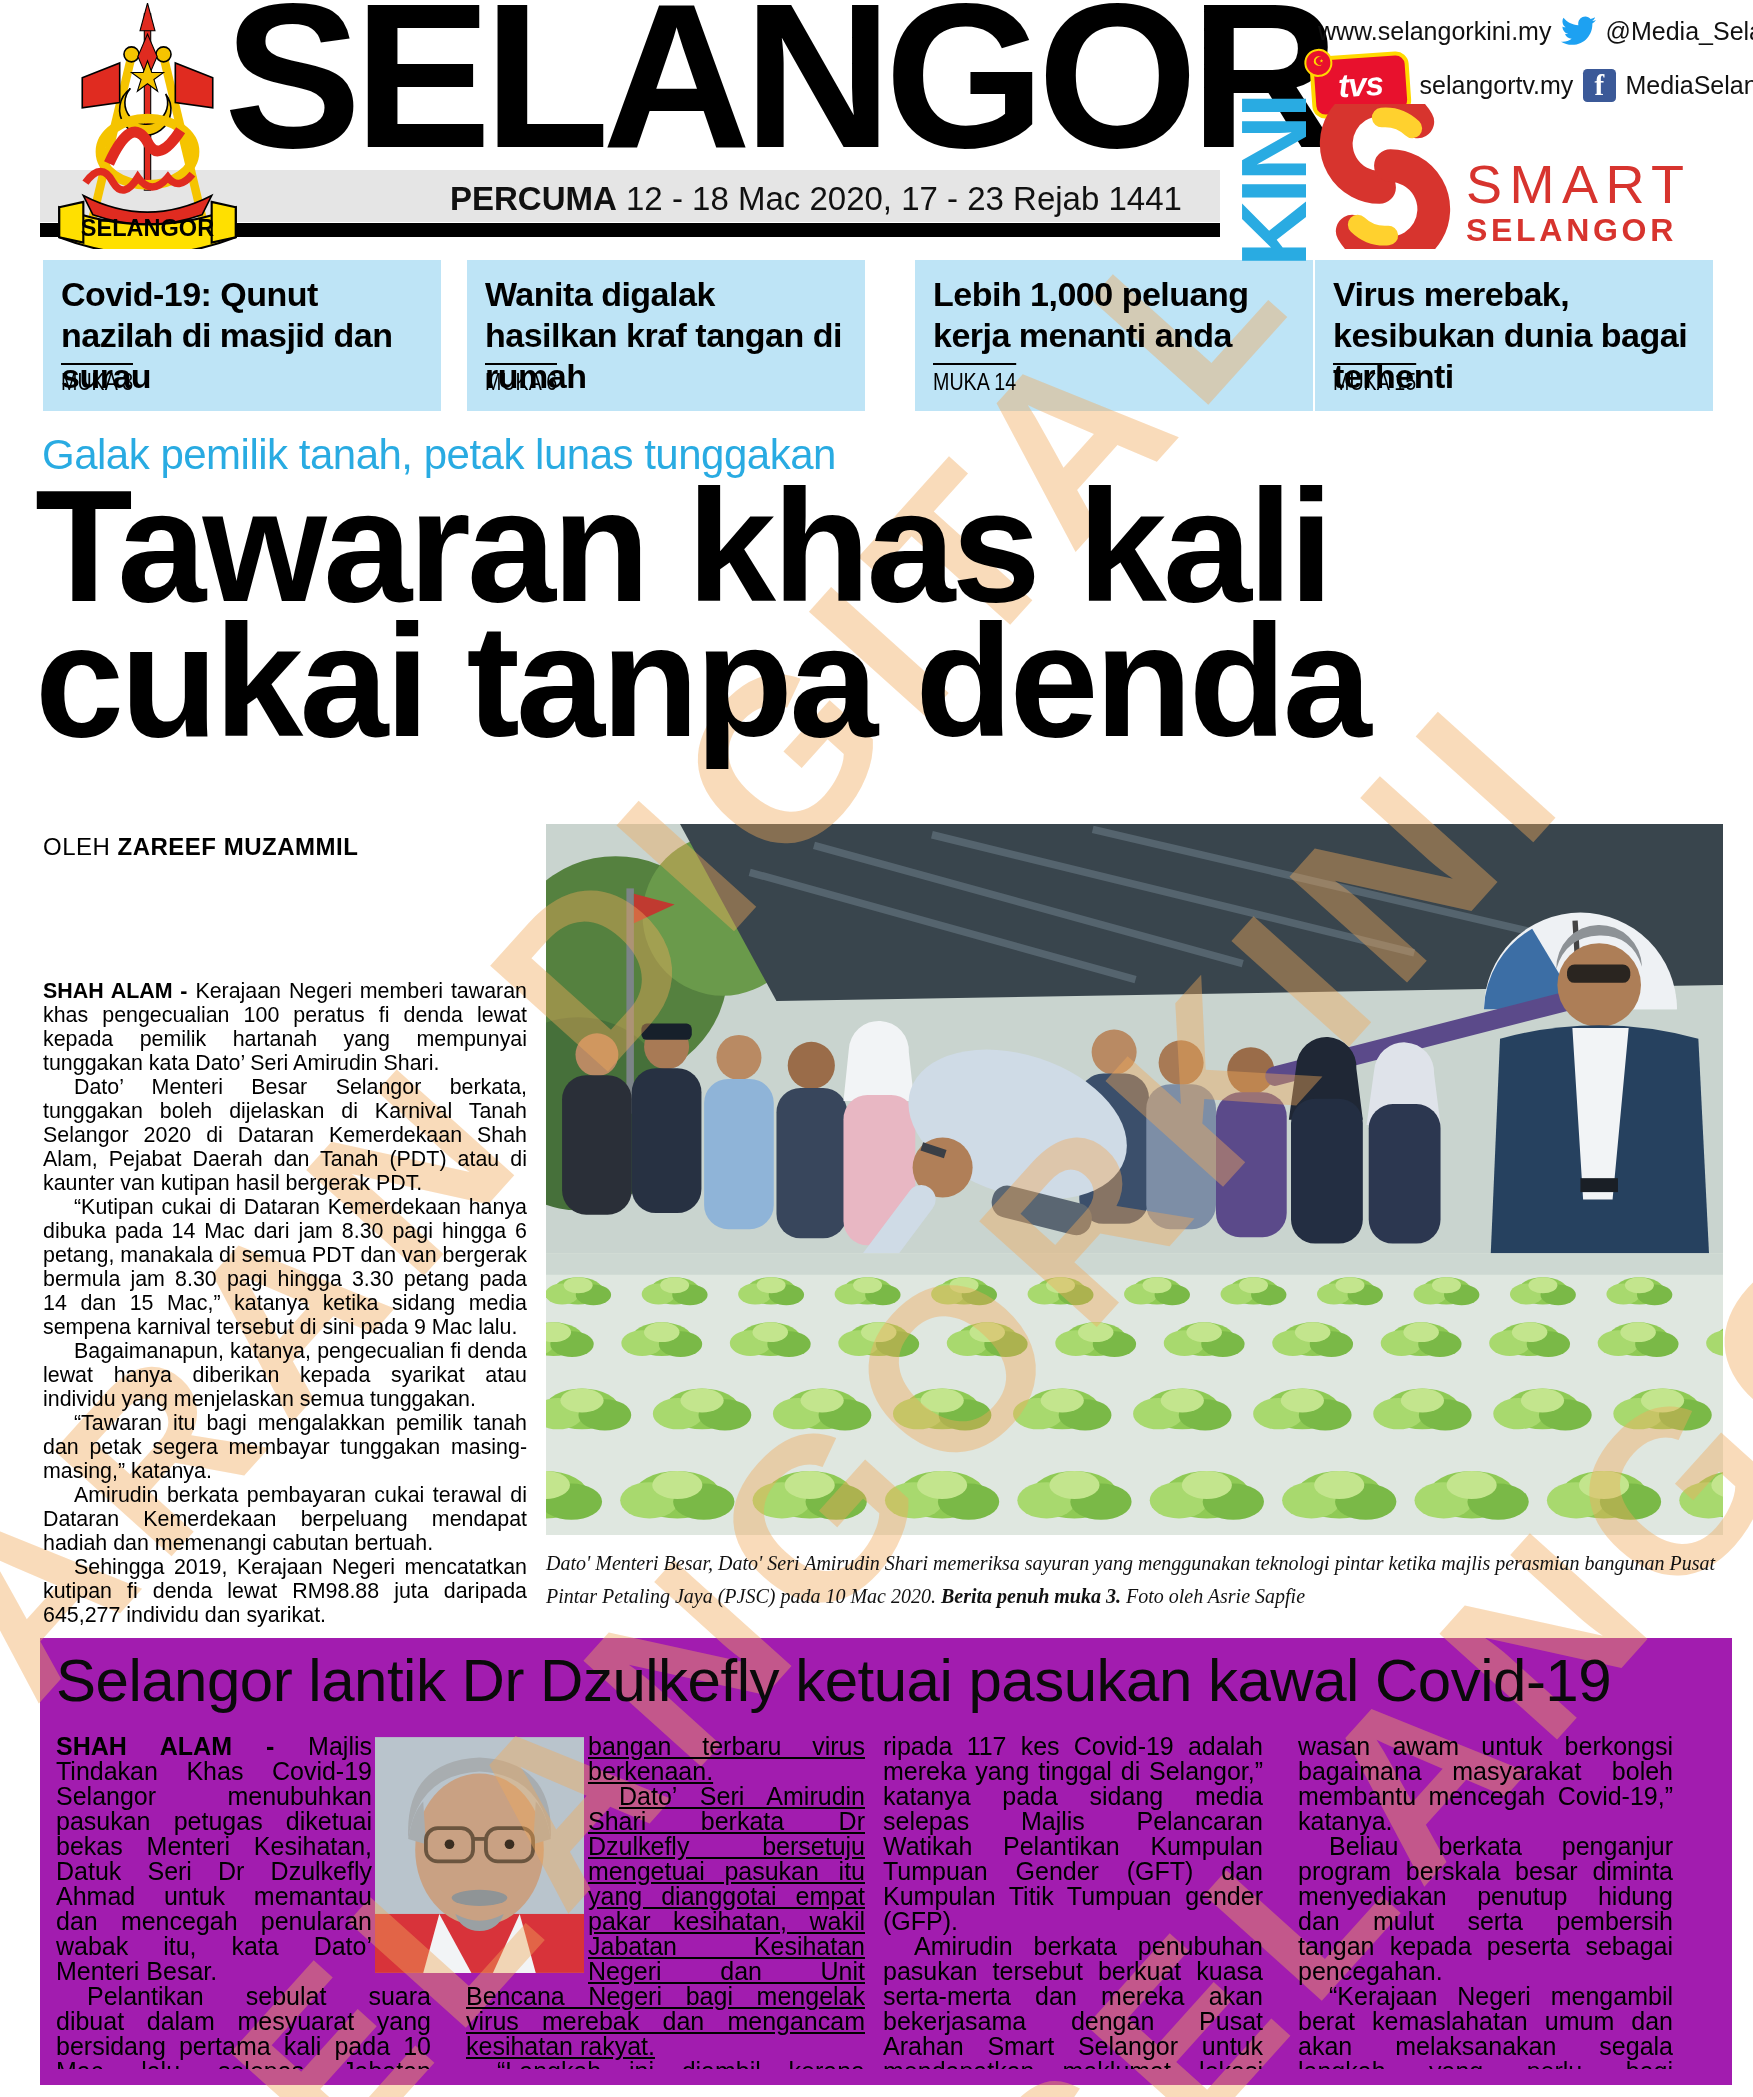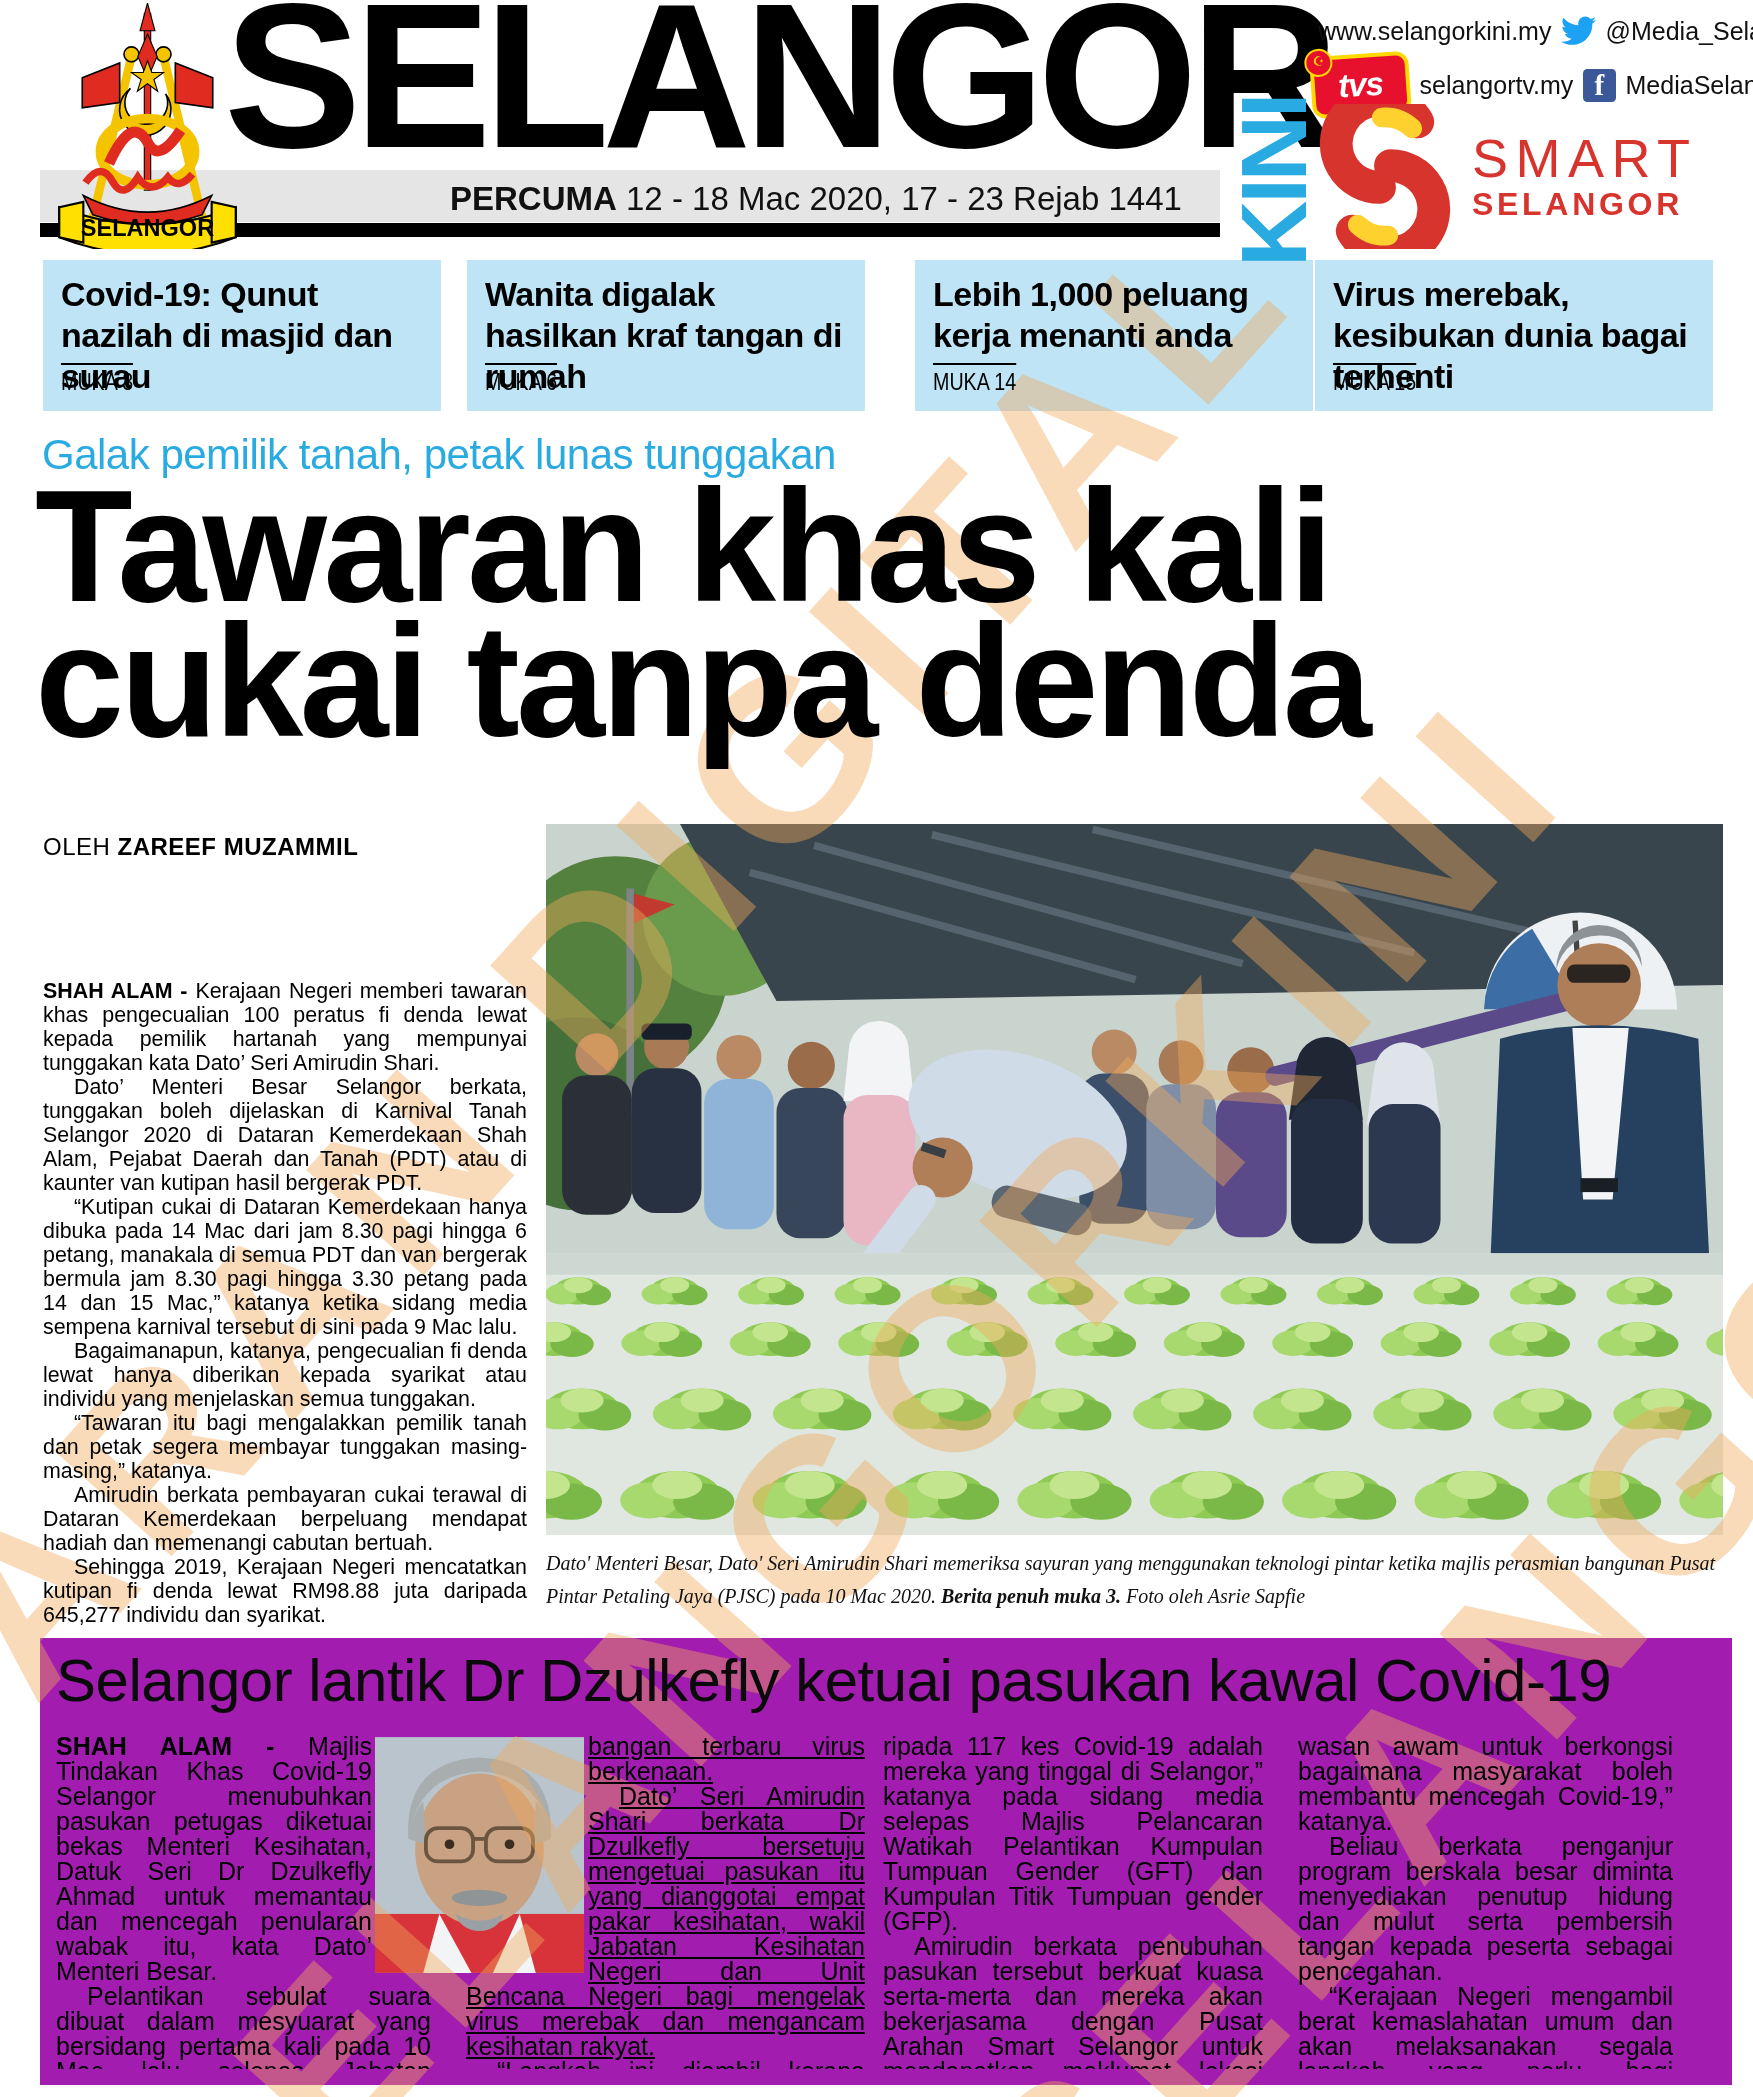--- a/index.html
+++ b/index.html
@@ -23,21 +23,21 @@
   .row2{left:1311px;top:54px;}
   .twbird{width:35px;height:30px;}
   .fbbox{width:33px;height:33px;background:#3b5998;border-radius:4.3px;color:#fff;
          font-weight:bold;font-size:29px;display:flex;align-items:flex-end;justify-content:center;
          font-family:"Liberation Serif",serif;}
   .tvslogo{width:91px;height:54px;background:#e8112d;border:4.8px solid #ffd900;border-radius:13px;
            transform:rotate(-4deg);display:flex;align-items:center;justify-content:center;position:relative;}
   .tvslogo .t{color:#fff;font-weight:bold;font-style:italic;font-size:33px;letter-spacing:-1.1px;}
   .tvsmoon{position:absolute;left:-8.6px;top:-11.8px;width:23.6px;height:23.6px;border-radius:50%;
            background:#e8112d;border:2.7px solid #ffd900;color:#ffd900;font-size:13px;line-height:21.4px;text-align:center;}
-  .smartwrap{left:1314px;top:104px;display:flex;align-items:center;gap:16px;}
+  .smartwrap{left:1314px;top:104px;display:flex;align-items:flex-end;gap:10px;}
   .smarttext{color:#d7342e;}
   .smarttext .l1{font-size:54px;letter-spacing:7.5px;font-weight:500;line-height:56px;}
   .smarttext .l2{font-size:32px;letter-spacing:3.7px;font-weight:bold;line-height:37px;}
   
   .teaser{top:260px;width:398px;height:151px;background:#bee4f6;}
   .teaser .tin{position:relative;z-index:3;padding:14px 18px 0 18px;}
   .ttitle{font-size:34px;line-height:41px;font-weight:bold;letter-spacing:-0.5px;}
   .muka{display:inline-block;margin-top:18px;border-top:2.7px solid #000;padding-top:3.2px;
         font-size:24.6px;letter-spacing:0;transform:scaleX(0.8);transform-origin:0 0;
         position:relative;z-index:3;}

